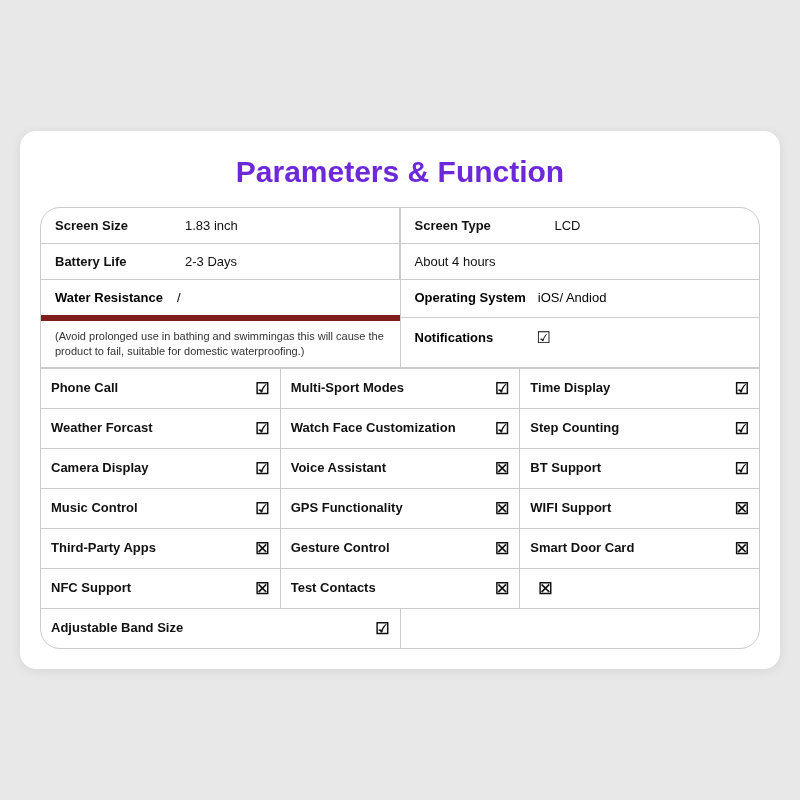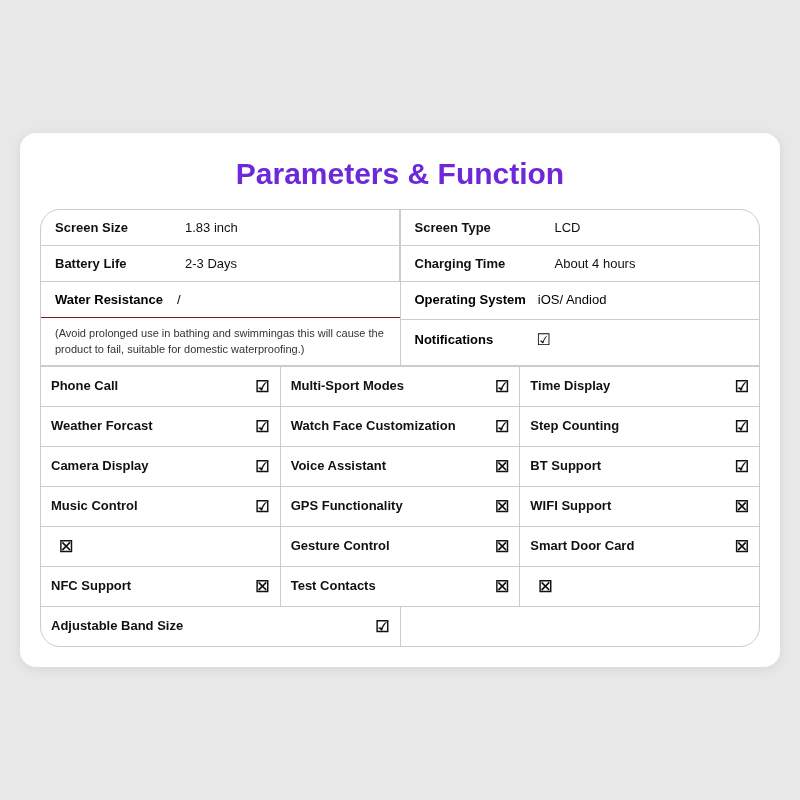--- a/index.html
+++ b/index.html
@@ -79,21 +79,21 @@
       border-bottom: 1px solid #ccc;
     }
     .left-tall {
       flex: 1;
       border-right: 1px solid #ccc;
       display: flex;
       flex-direction: column;
     }
     .left-tall-top {
       display: flex;
-      border-bottom: 1px solid #7f1d1d;
+      border-bottom: 6px solid #7f1d1d;
       padding: 10px 14px;
       align-items: flex-start;
       gap: 12px;
     }
     .left-tall-note {
       padding: 8px 14px;
       font-size: 11px;
       color: #333;
       line-height: 1.4;
     }
@@ -171,21 +171,20 @@
           <div class="spec-cell value-last">LCD</div>
         </div>
       </div>
 
       <div class="spec-row">
         <div class="left-half">
           <div class="spec-cell label">Battery Life</div>
           <div class="spec-cell value">2-3 Days</div>
         </div>
         <div class="right-half">
-          <div class="spec-cell label" style="min-width:140px;font-weight:700;">Charging Time</div>
           <div class="spec-cell value-last">About 4 hours</div>
         </div>
       </div>
 
       <div class="spec-row-tall">
         <div class="left-tall">
           <div class="left-tall-top">
             <span style="font-weight:700;font-size:13px;min-width:110px;">Water Resistance</span>
             <span style="font-size:13px;">/</span>
           </div>
@@ -256,20 +255,21 @@
             <span class="feat-label">GPS Functionality</span>
             <span class="feat-check">☒</span>
           </div>
           <div class="feature-cell">
             <span class="feat-label">WIFI Support</span>
             <span class="feat-check">☒</span>
           </div>
         </div>
         <div class="feature-row">
           <div class="feature-cell">
+            <span class="feat-label">Third-Party Apps</span>
             <span class="feat-check">☒</span>
           </div>
           <div class="feature-cell">
             <span class="feat-label">Gesture Control</span>
             <span class="feat-check">☒</span>
           </div>
           <div class="feature-cell">
             <span class="feat-label">Smart Door Card</span>
             <span class="feat-check">☒</span>
           </div>

